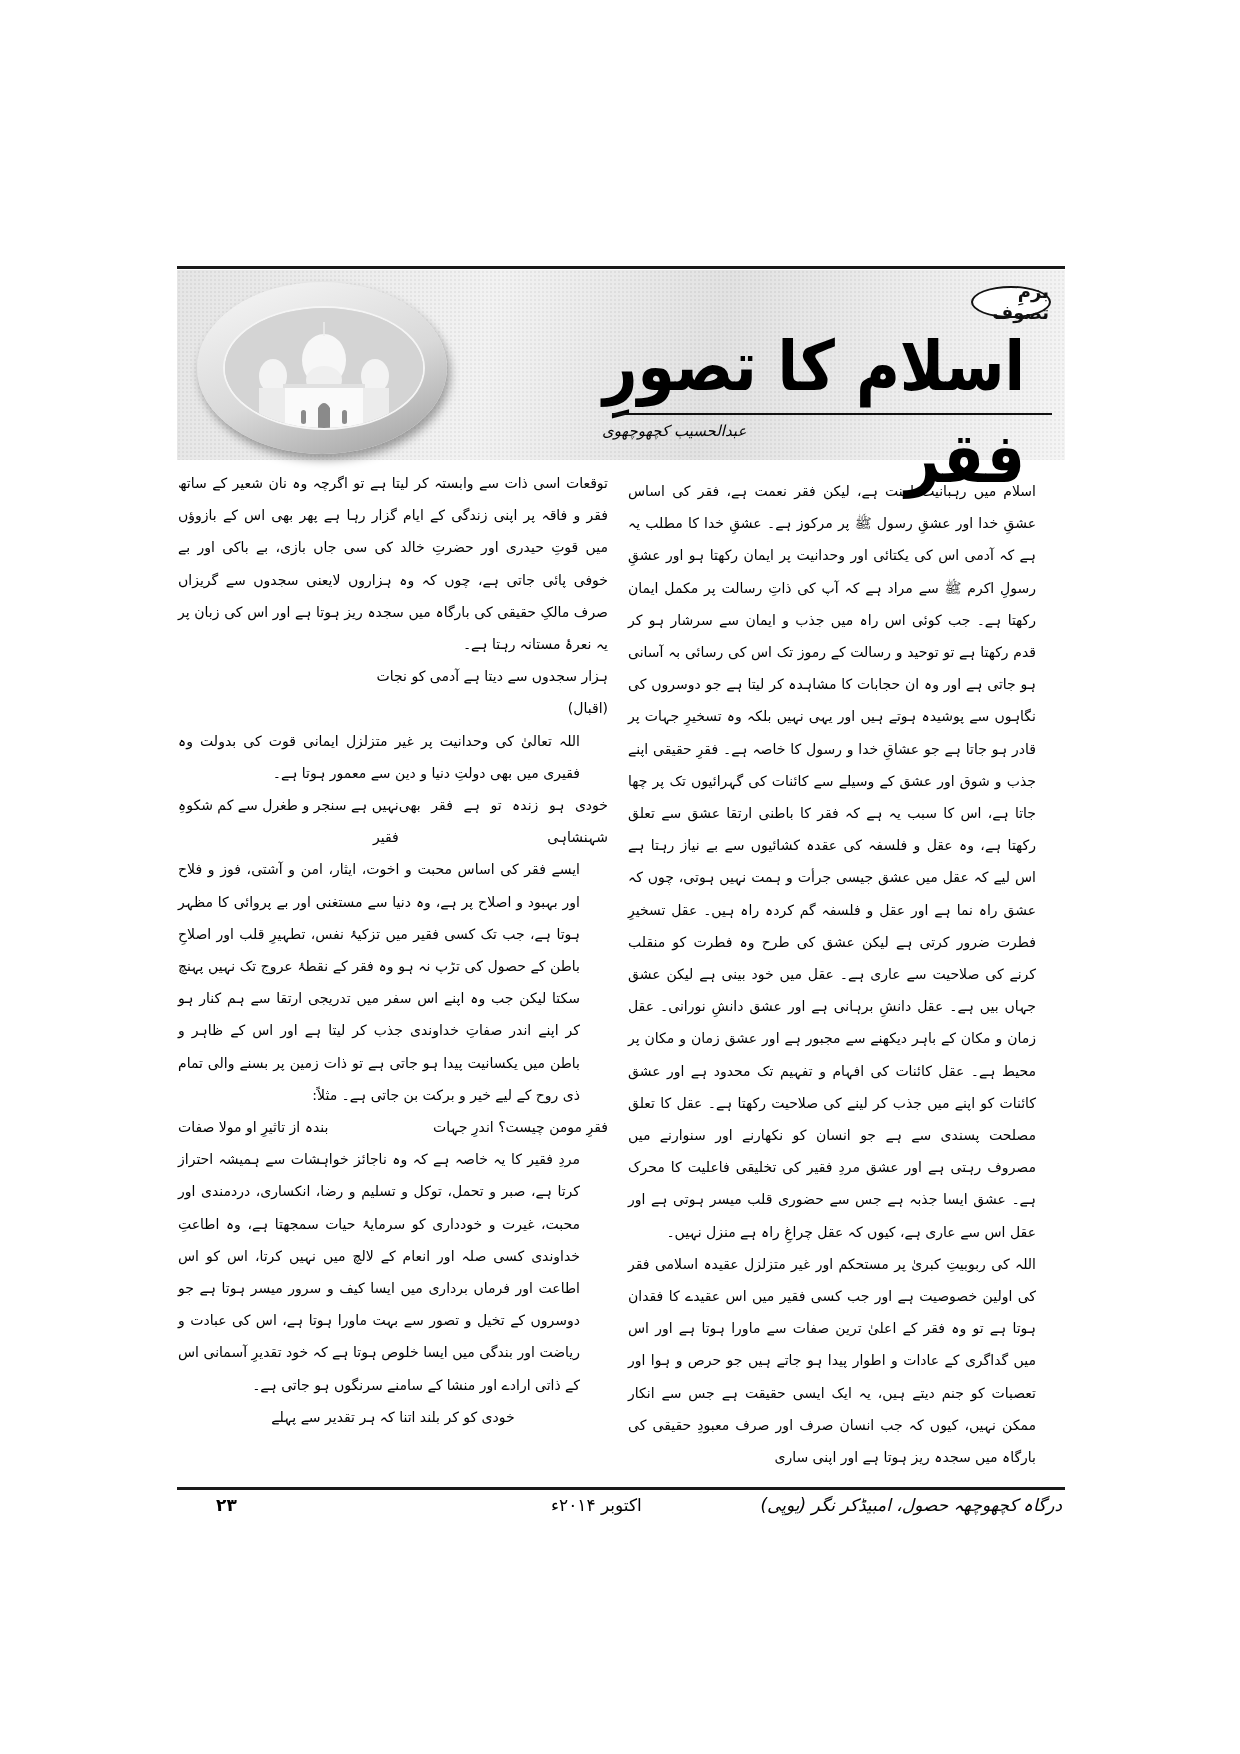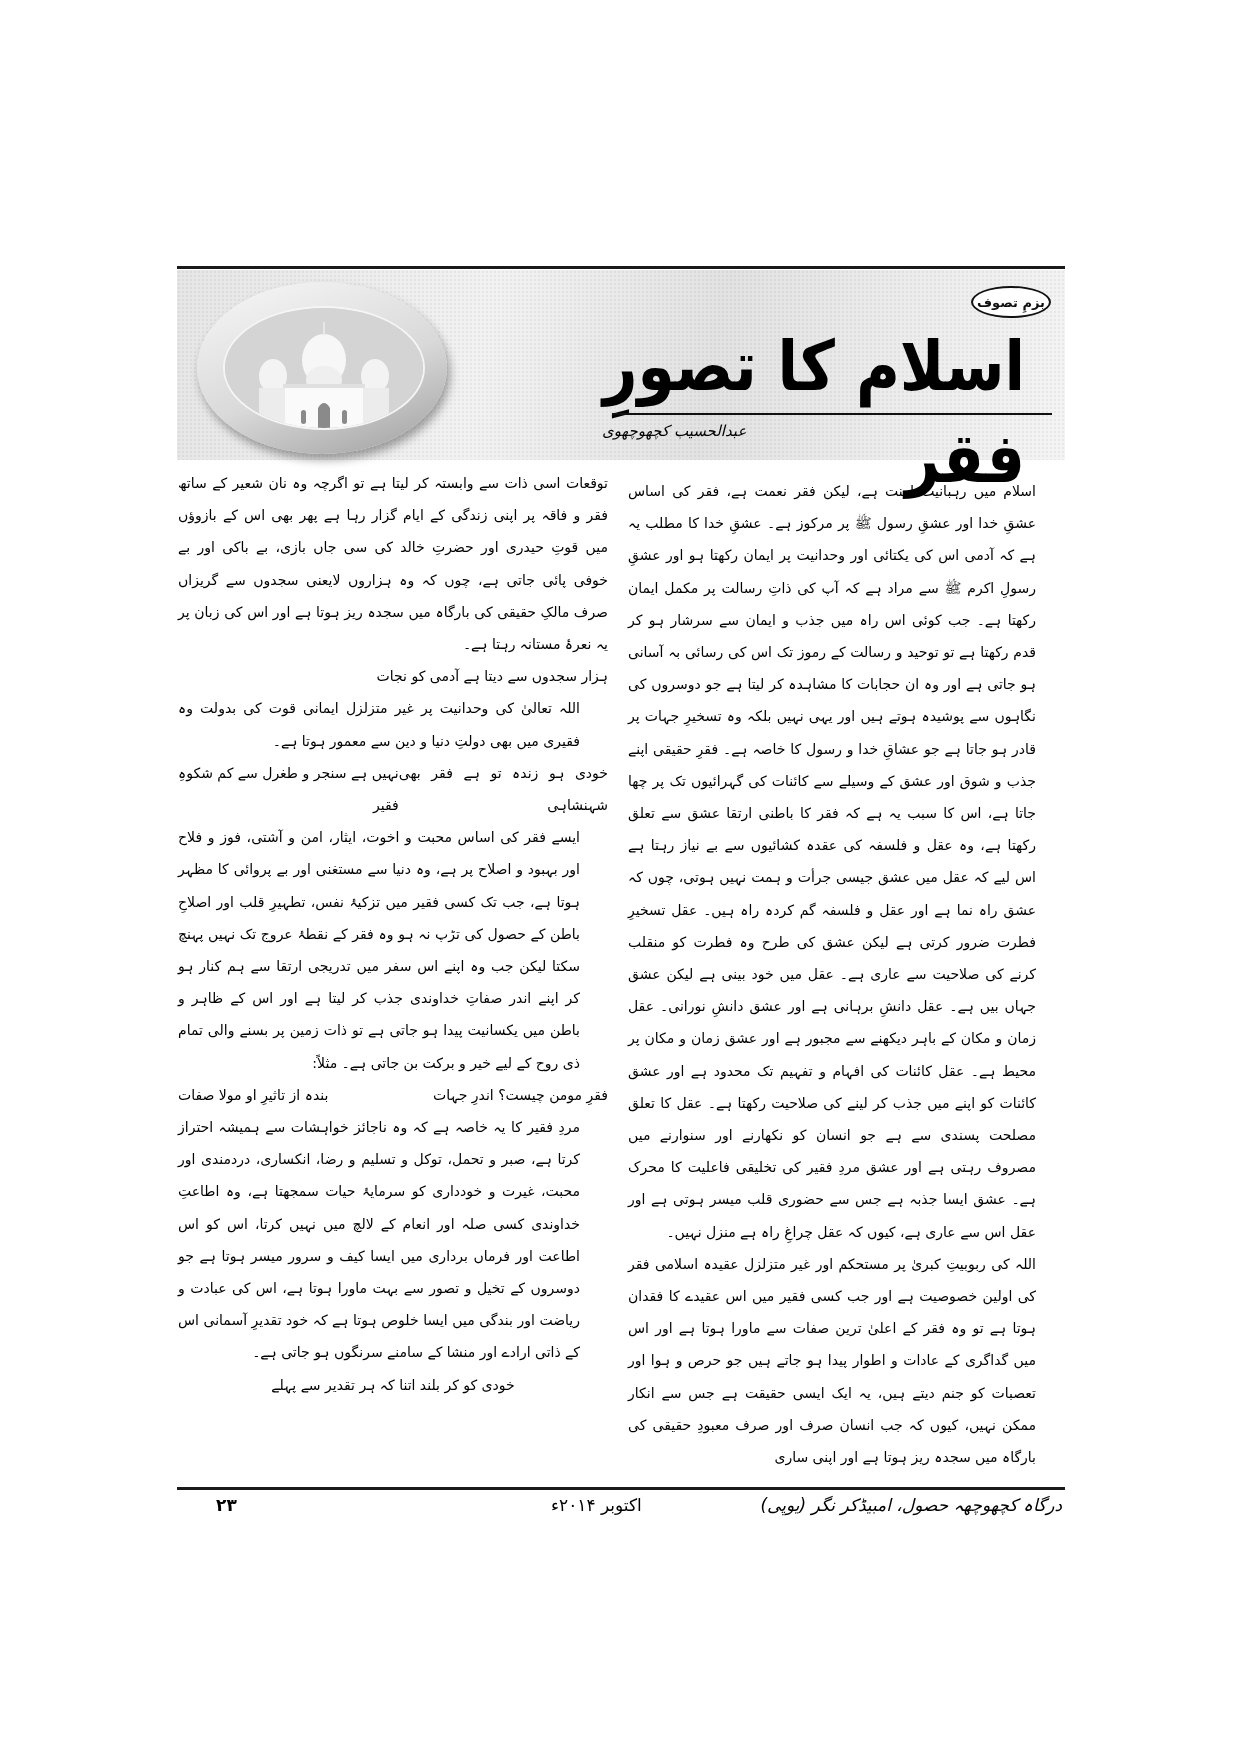--- a/index.html
+++ b/index.html
@@ -11,21 +11,21 @@
       background-image: radial-gradient(rgba(0,0,0,0.05) 1px, transparent 1px); background-size: 4px 4px; }
     .oval-outer { position: absolute; left: 20px; top: 12px; width: 250px; height: 172px; border-radius: 50%;
       background: linear-gradient(160deg, #f8f8f8 0%, #d9d9d9 55%, #9e9e9e 100%);
       box-shadow: 3px 6px 10px rgba(0,0,0,0.35); z-index: 1; }
     .oval-inner { position: absolute; left: 26px; top: 24px; width: 198px; height: 120px; border-radius: 50%;
       background: radial-gradient(ellipse at 50% 35%, #f2f2f2 0%, #cfcfcf 70%, #bdbdbd 100%);
       border: 2px solid #f5f5f5; overflow: hidden; }
     .mosque { position: absolute; left: 0; top: 0; width: 100%; height: 100%; }
     .badge { position: absolute; right: 14px; top: 16px; width: 76px; height: 28px; border: 2.5px solid #111; border-radius: 50%;
       background: #fff; display: flex; align-items: center; justify-content: center; z-index: 2;
-      font-weight: bold; font-size: 13px; direction: rtl; }
+      font-weight: bold; font-size: 18px; direction: rtl; }
     .title { position: absolute; right: 40px; top: 50px; width: 500px; text-align: right; direction: rtl; z-index: 2;
       font-family: "DejaVu Sans", sans-serif; font-weight: bold; font-size: 60px; line-height: 80px; letter-spacing: 1px; color: #000;
       transform: scaleY(1.15); transform-origin: top right; }
     .title-rule { position: absolute; left: 435px; top: 143px; width: 440px; height: 2px; background: #111; z-index: 2; }
     .author { position: absolute; left: 425px; top: 152px; direction: rtl; font-size: 15px; font-style: italic; z-index: 2; color: #000; }
     .col { position: absolute; top: 467px; direction: rtl; text-align: justify; text-align-last: right;
       font-family: "DejaVu Sans", sans-serif; font-size: 14px; line-height: 32.2px; color: #000; }
     .col-right { left: 628px; width: 436px; margin-top: 8px; }
     .col-left { left: 178px; width: 430px; }
     .col p { margin: 0; }
@@ -73,20 +73,21 @@
 <div class="col col-right">
   <p class="indent">اسلام میں رہبانیت لعنت ہے، لیکن فقر نعمت ہے، فقر کی اساس عشقِ خدا اور عشقِ رسول ﷺ پر مرکوز ہے۔ عشقِ خدا کا مطلب یہ ہے کہ آدمی اس کی یکتائی اور وحدانیت پر ایمان رکھتا ہو اور عشقِ رسولِ اکرم ﷺ سے مراد ہے کہ آپ کی ذاتِ رسالت پر مکمل ایمان رکھتا ہے۔ جب کوئی اس راہ میں جذب و ایمان سے سرشار ہو کر قدم رکھتا ہے تو توحید و رسالت کے رموز تک اس کی رسائی بہ آسانی ہو جاتی ہے اور وہ ان حجابات کا مشاہدہ کر لیتا ہے جو دوسروں کی نگاہوں سے پوشیدہ ہوتے ہیں اور یہی نہیں بلکہ وہ تسخیرِ جہات پر قادر ہو جاتا ہے جو عشاقِ خدا و رسول کا خاصہ ہے۔ فقرِ حقیقی اپنے جذب و شوق اور عشق کے وسیلے سے کائنات کی گہرائیوں تک پر چھا جاتا ہے، اس کا سبب یہ ہے کہ فقر کا باطنی ارتقا عشق سے تعلق رکھتا ہے، وہ عقل و فلسفہ کی عقدہ کشائیوں سے بے نیاز رہتا ہے اس لیے کہ عقل میں عشق جیسی جرأت و ہمت نہیں ہوتی، چوں کہ عشق راہ نما ہے اور عقل و فلسفہ گم کردہ راہ ہیں۔ عقل تسخیرِ فطرت ضرور کرتی ہے لیکن عشق کی طرح وہ فطرت کو منقلب کرنے کی صلاحیت سے عاری ہے۔ عقل میں خود بینی ہے لیکن عشق جہاں بیں ہے۔ عقل دانشِ برہانی ہے اور عشق دانشِ نورانی۔ عقل زمان و مکان کے باہر دیکھنے سے مجبور ہے اور عشق زمان و مکان پر محیط ہے۔ عقل کائنات کی افہام و تفہیم تک محدود ہے اور عشق کائنات کو اپنے میں جذب کر لینے کی صلاحیت رکھتا ہے۔ عقل کا تعلق مصلحت پسندی سے ہے جو انسان کو نکھارنے اور سنوارنے میں مصروف رہتی ہے اور عشق مردِ فقیر کی تخلیقی فاعلیت کا محرک ہے۔ عشق ایسا جذبہ ہے جس سے حضوری قلب میسر ہوتی ہے اور عقل اس سے عاری ہے، کیوں کہ عقل چراغِ راہ ہے منزل نہیں۔</p>
   <p class="indent">اللہ کی ربوبیتِ کبریٰ پر مستحکم اور غیر متزلزل عقیدہ اسلامی فقر کی اولین خصوصیت ہے اور جب کسی فقیر میں اس عقیدے کا فقدان ہوتا ہے تو وہ فقر کے اعلیٰ ترین صفات سے ماورا ہوتا ہے اور اس میں گداگری کے عادات و اطوار پیدا ہو جاتے ہیں جو حرص و ہوا اور تعصبات کو جنم دیتے ہیں، یہ ایک ایسی حقیقت ہے جس سے انکار ممکن نہیں، کیوں کہ جب انسان صرف اور صرف معبودِ حقیقی کی بارگاہ میں سجدہ ریز ہوتا ہے اور اپنی ساری</p>
 </div>
 
 <div class="col col-left">
   <p>توقعات اسی ذات سے وابستہ کر لیتا ہے تو اگرچہ وہ نان شعیر کے ساتھ فقر و فاقہ پر اپنی زندگی کے ایام گزار رہا ہے پھر بھی اس کے بازوؤں میں قوتِ حیدری اور حضرتِ خالد کی سی جاں بازی، بے باکی اور بے خوفی پائی جاتی ہے، چوں کہ وہ ہزاروں لایعنی سجدوں سے گریزاں صرف مالکِ حقیقی کی بارگاہ میں سجدہ ریز ہوتا ہے اور اس کی زبان پر یہ نعرۂ مستانہ رہتا ہے۔</p>
   <div class="verse">
     <span>ہزار سجدوں سے دیتا ہے آدمی کو نجات</span>
   </div>
+  <p class="attrib">(اقبال)</p>
   <p class="indent">اللہ تعالیٰ کی وحدانیت پر غیر متزلزل ایمانی قوت کی بدولت وہ فقیری میں بھی دولتِ دنیا و دین سے معمور ہوتا ہے۔</p>
   <div class="verse">
     <span>خودی ہو زندہ تو ہے فقر بھی شہنشاہی</span>
     <span>نہیں ہے سنجر و طغرل سے کم شکوہِ فقیر</span>
   </div>
   <p class="indent">ایسے فقر کی اساس محبت و اخوت، ایثار، امن و آشتی، فوز و فلاح اور بہبود و اصلاح پر ہے، وہ دنیا سے مستغنی اور بے پروائی کا مظہر ہوتا ہے، جب تک کسی فقیر میں تزکیۂ نفس، تطہیرِ قلب اور اصلاحِ باطن کے حصول کی تڑپ نہ ہو وہ فقر کے نقطۂ عروج تک نہیں پہنچ سکتا لیکن جب وہ اپنے اس سفر میں تدریجی ارتقا سے ہم کنار ہو کر اپنے اندر صفاتِ خداوندی جذب کر لیتا ہے اور اس کے ظاہر و باطن میں یکسانیت پیدا ہو جاتی ہے تو ذات زمین پر بسنے والی تمام ذی روح کے لیے خیر و برکت بن جاتی ہے۔ مثلاً:</p>
   <div class="verse">
     <span>فقرِ مومن چیست؟ اندرِ جہات</span>
     <span>بندہ از تاثیرِ او مولا صفات</span>
   </div>

